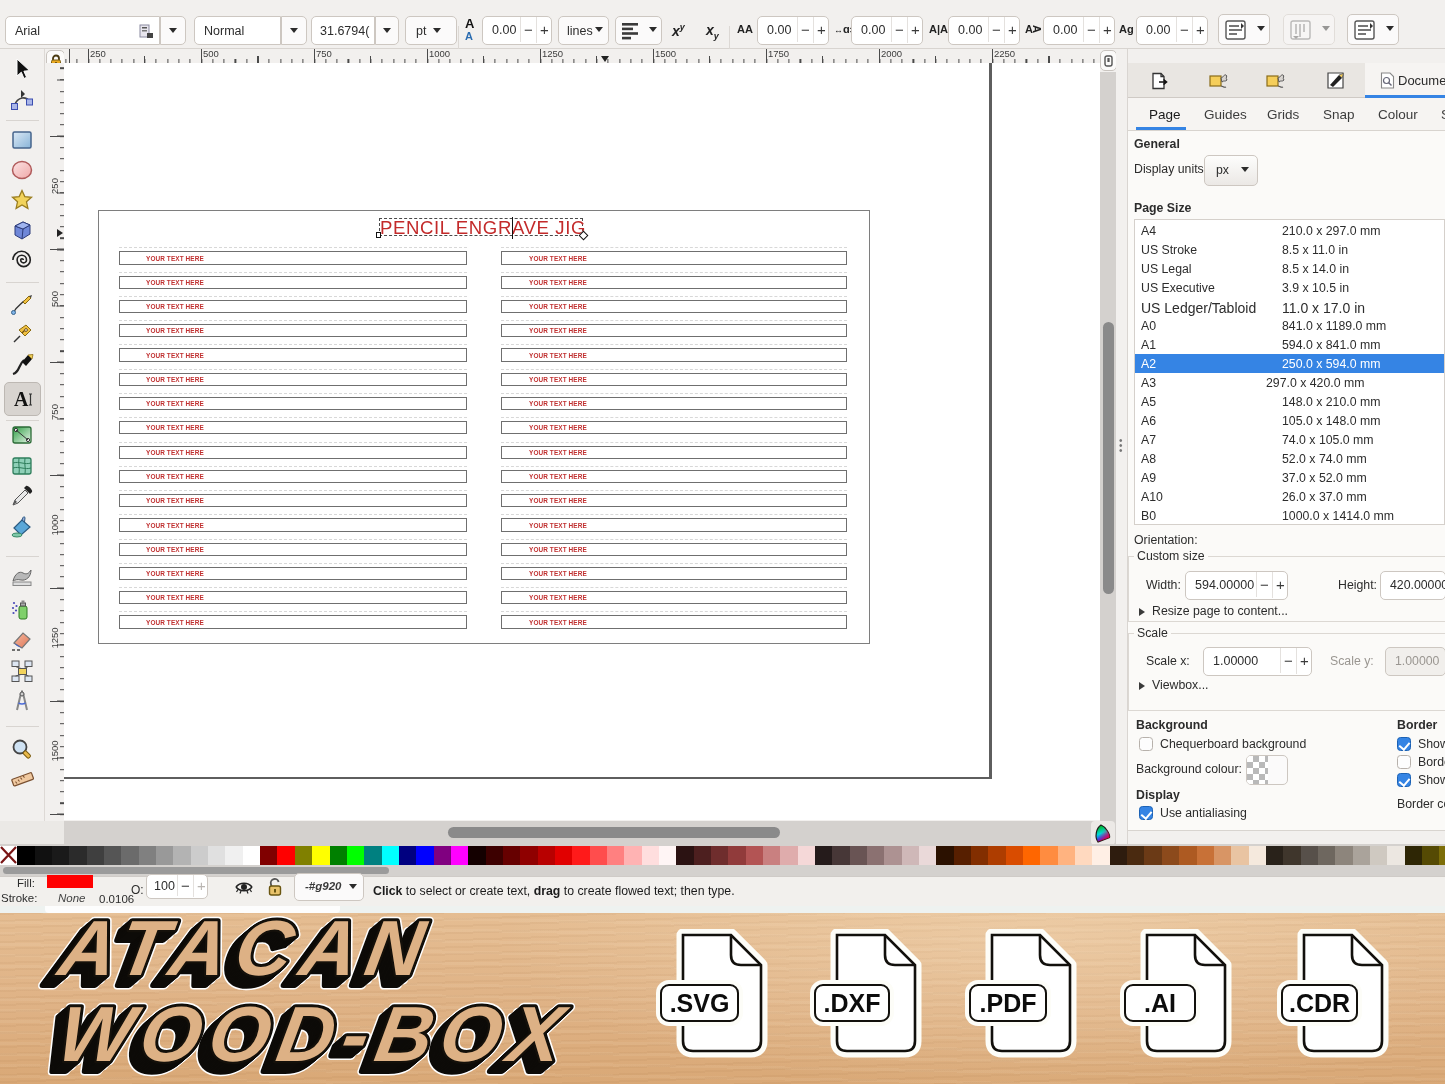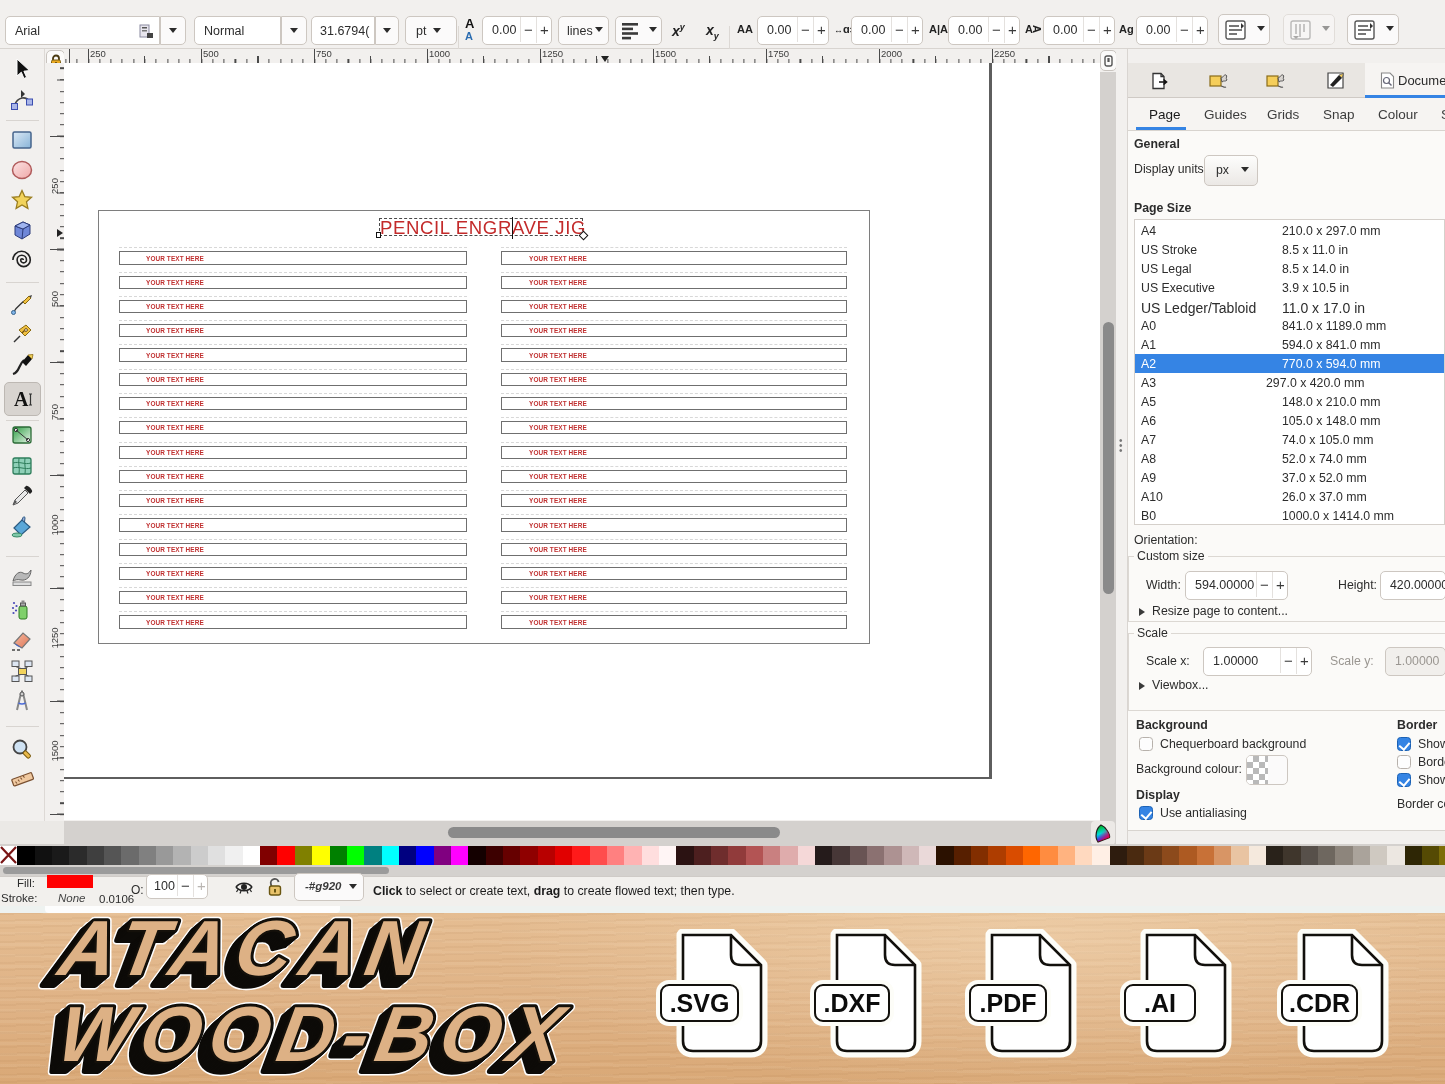--- a/index.html
+++ b/index.html
@@ -473,21 +473,21 @@
       <div style="position:absolute;left:0;top:96px;width:311px;height:19px;color:#2d2d2d;font-size:12.3px">
         <span style="position:absolute;left:6px;top:3px">A0</span>
         <span style="position:absolute;left:147px;top:3px">841.0 x 1189.0 mm</span>
       </div>
       <div style="position:absolute;left:0;top:115px;width:311px;height:19px;color:#2d2d2d;font-size:12.3px">
         <span style="position:absolute;left:6px;top:3px">A1</span>
         <span style="position:absolute;left:147px;top:3px">594.0 x 841.0 mm</span>
       </div>
       <div style="position:absolute;left:0;top:134px;width:311px;height:19px;background:#3584e4;color:#fff;font-size:12.3px">
         <span style="position:absolute;left:6px;top:3px">A2</span>
-        <span style="position:absolute;left:147px;top:3px">770.0 x 594.0 mm</span>
+        <span style="position:absolute;left:147px;top:3px">250.0 x 594.0 mm</span>
       </div>
       <div style="position:absolute;left:0;top:153px;width:311px;height:19px;color:#2d2d2d;font-size:12.3px">
         <span style="position:absolute;left:6px;top:3px">A3</span>
         <span style="position:absolute;left:131px;top:3px">297.0 x 420.0 mm</span>
       </div>
       <div style="position:absolute;left:0;top:172px;width:311px;height:19px;color:#2d2d2d;font-size:12.3px">
         <span style="position:absolute;left:6px;top:3px">A5</span>
         <span style="position:absolute;left:147px;top:3px">148.0 x 210.0 mm</span>
       </div>
       <div style="position:absolute;left:0;top:191px;width:311px;height:19px;color:#2d2d2d;font-size:12.3px">

